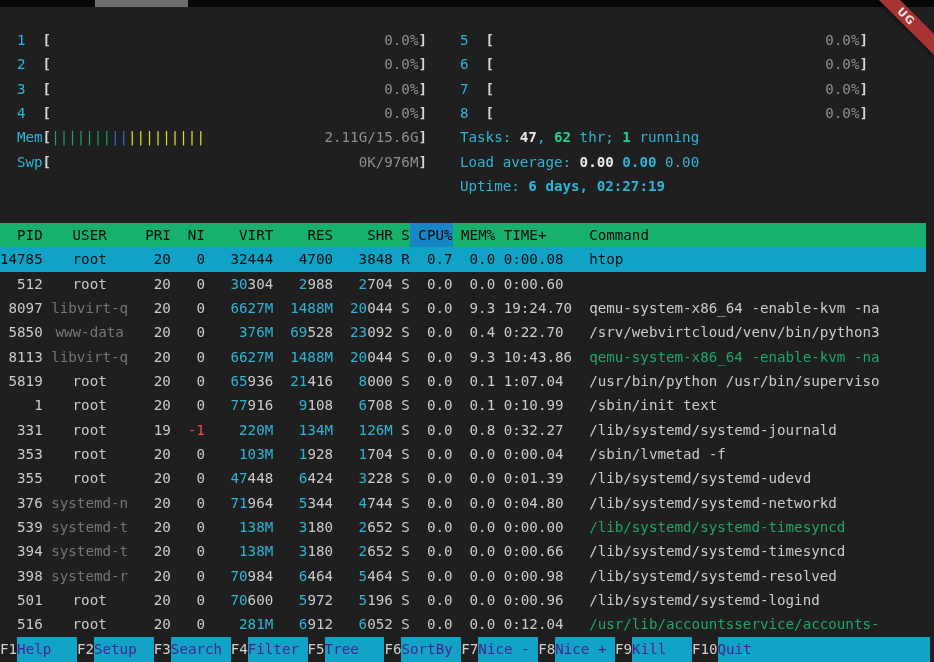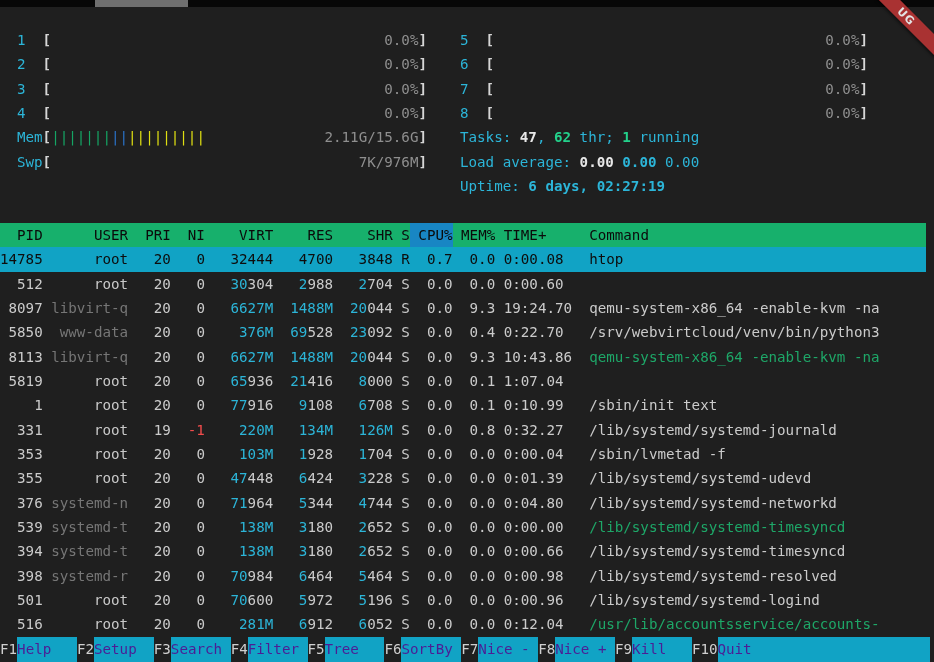--- a/index.html
+++ b/index.html
@@ -55,21 +55,21 @@
   .c-bcyan{color:var(--cyan);font-weight:bold;}
   .c-bwhite{color:var(--bwhite);font-weight:bold;}
   .c-bgreen{color:var(--bgreen);font-weight:bold;}
 
   
   .ptable{position:absolute;top:223px;left:0;right:8px;}
   .prow{display:flex;height:var(--rh);line-height:var(--rh);white-space:pre;overflow:hidden;}
   .prow.header{background:var(--greenbg);color:#0b0b0b;}
   .cell{white-space:pre;overflow:hidden;flex:none;}
   .cl-pid{width:5ch;text-align:right;}
-  .cl-user{width:9ch;margin-left:1ch;text-align:right;color:#c9c9c9;}
+  .cl-user{width:9ch;margin-left:1ch;text-align:center;color:#c9c9c9;}
   .cl-pri{width:4ch;margin-left:1ch;text-align:right;}
   .cl-ni{width:3ch;margin-left:1ch;text-align:right;}
   .cl-virt{width:7ch;margin-left:1ch;text-align:right;}
   .cl-res{width:6ch;margin-left:1ch;text-align:right;}
   .cl-shr{width:6ch;margin-left:1ch;text-align:right;}
   .cl-s{width:1ch;margin-left:1ch;}
   .cl-cpu{width:4ch;margin-left:1ch;text-align:right;}
   .cl-mem{width:4ch;margin-left:1ch;text-align:right;}
   .cl-time{width:9ch;margin-left:1ch;text-align:left;}
   .cl-cmd{flex:1 1 auto;margin-left:1ch;text-align:left;}
@@ -140,21 +140,21 @@
     <span class="mlabel">Mem</span>
     <span class="brk">[</span>
     <span class="mfill"><span><span class="seg p-g">|||||||</span><span class="seg p-b">||</span><span class="seg p-y">|||||||||</span></span></span>
     <span class="mval">2.11G/15.6G</span>
     <span class="brk">]</span>
   </div>
   <div class="mrow">
     <span class="mlabel">Swp</span>
     <span class="brk">[</span>
     <span class="mfill"><span></span></span>
-    <span class="mval">7K/976M</span>
+    <span class="mval">0K/976M</span>
     <span class="brk">]</span>
   </div>
 </div>
 
 <div class="hcol right">
   <div>
 
   <div class="mrow">
       <span class="mid">5</span>
       <span class="gap2"></span>
@@ -284,20 +284,21 @@
       <span class="cell cl-user">root</span>
       <span class="cell cl-pri">20</span>
       <span class="cell cl-ni">0</span>
       <span class="cell cl-virt"><span class="num-hi">65</span><span>936</span></span>
       <span class="cell cl-res"><span class="num-hi">21</span><span>416</span></span>
       <span class="cell cl-shr"><span class="num-hi">8</span><span>000</span></span>
       <span class="cell cl-s">S</span>
       <span class="cell cl-cpu">0.0</span>
       <span class="cell cl-mem">0.1</span>
       <span class="cell cl-time">1:07.04</span>
+      <span class="cell cl-cmd">/usr/bin/python /usr/bin/superviso</span>
     </div>
       <div class="prow">
       <span class="cell cl-pid">1</span>
       <span class="cell cl-user">root</span>
       <span class="cell cl-pri">20</span>
       <span class="cell cl-ni">0</span>
       <span class="cell cl-virt"><span class="num-hi">77</span><span>916</span></span>
       <span class="cell cl-res"><span class="num-hi">9</span><span>108</span></span>
       <span class="cell cl-shr"><span class="num-hi">6</span><span>708</span></span>
       <span class="cell cl-s">S</span>

